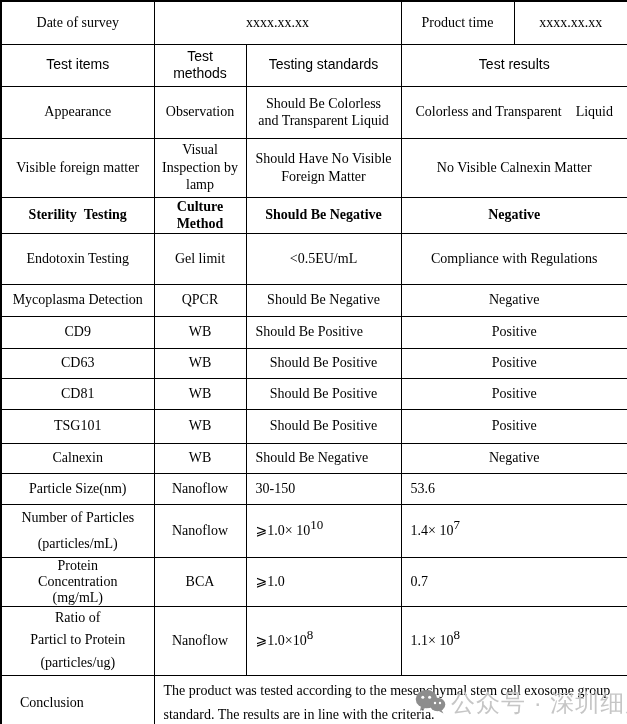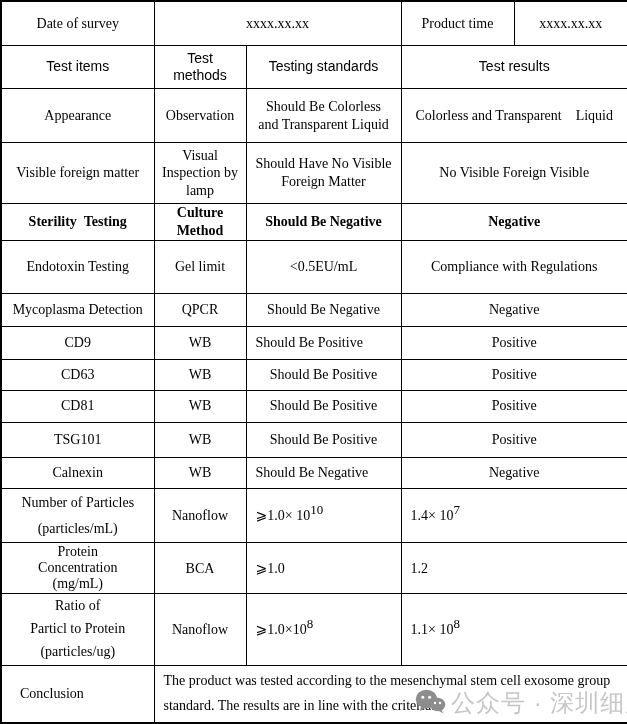--- a/index.html
+++ b/index.html
@@ -106,21 +106,21 @@
       <td colspan="2">Colorless and Transparent Liquid</td>
     </tr>
 
     <tr class="r4">
       <td class="item">Visible foreign matter</td>
       <td>Visual
 Inspection by
 lamp</td>
       <td>Should Have No Visible
 Foreign Matter</td>
-      <td colspan="2">No Visible Foreign Visible</td>
+      <td colspan="2">No Visible Calnexin Matter</td>
     </tr>
 
     <tr class="r5">
       <td class="item">Sterility Testing</td>
       <td>Culture
 Method</td>
       <td>Should Be Negative</td>
       <td colspan="2">Negative</td>
     </tr>
 
@@ -166,36 +166,42 @@
       <td colspan="2">Positive</td>
     </tr>
 
     <tr class="r12">
       <td class="item">Calnexin</td>
       <td>WB</td>
       <td class="left">Should Be Negative</td>
       <td colspan="2">Negative</td>
     </tr>
 
+    <tr class="r13">
+      <td class="item">Particle Size(nm)</td>
+      <td>Nanoflow</td>
+      <td class="left">30-150</td>
+      <td colspan="2" class="left">53.6</td>
+    </tr>
 
     <tr class="r14">
       <td class="item">Number of Particles
 (particles/mL)</td>
       <td>Nanoflow</td>
       <td class="left"><span>⩾1.0× 10</span><span class="sup">10</span></td>
       <td colspan="2" class="left"><span>1.4× 10</span><span class="sup">7</span></td>
     </tr>
 
     <tr class="r15">
       <td class="item">Protein
 Concentration
 (mg/mL)</td>
       <td>BCA</td>
       <td class="left">⩾1.0</td>
-      <td colspan="2" class="left">1.2</td>
+      <td colspan="2" class="left">0.7</td>
     </tr>
 
     <tr class="r16">
       <td class="item">Ratio of
 Particl to Protein
 (particles/ug)</td>
       <td>Nanoflow</td>
       <td class="left"><span>⩾1.0×10</span><span class="sup">8</span></td>
       <td colspan="2" class="left"><span>1.1× 10</span><span class="sup">8</span></td>
     </tr>

